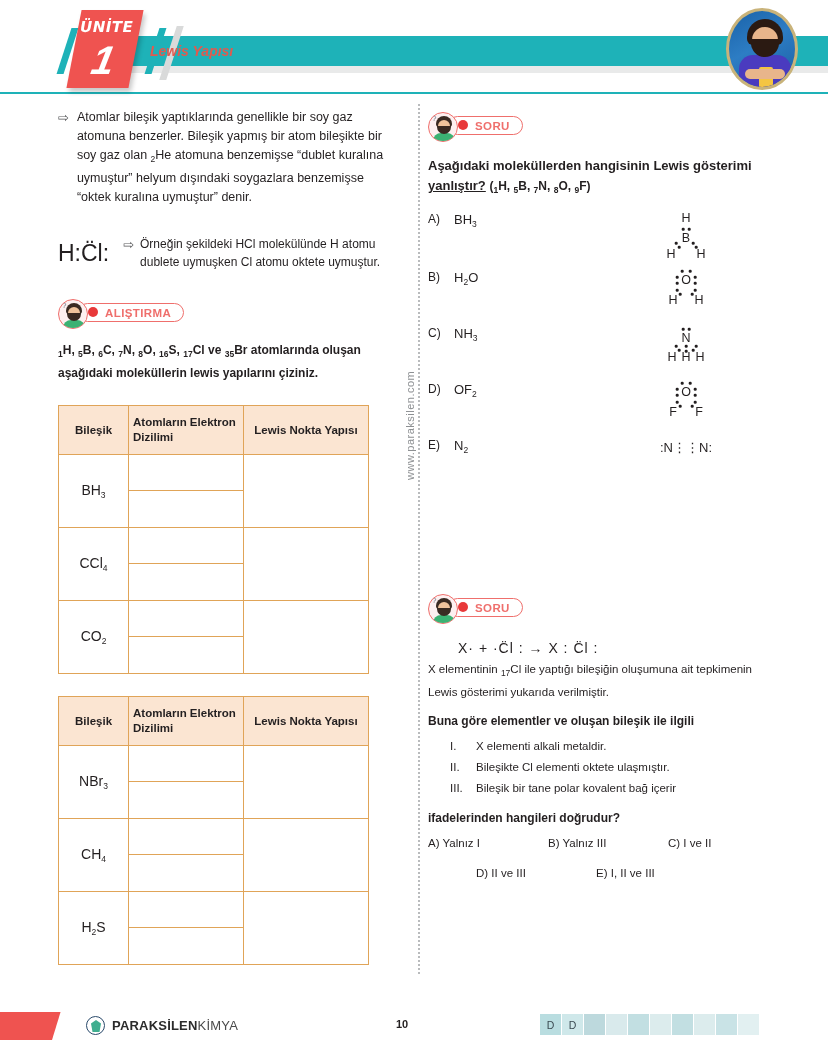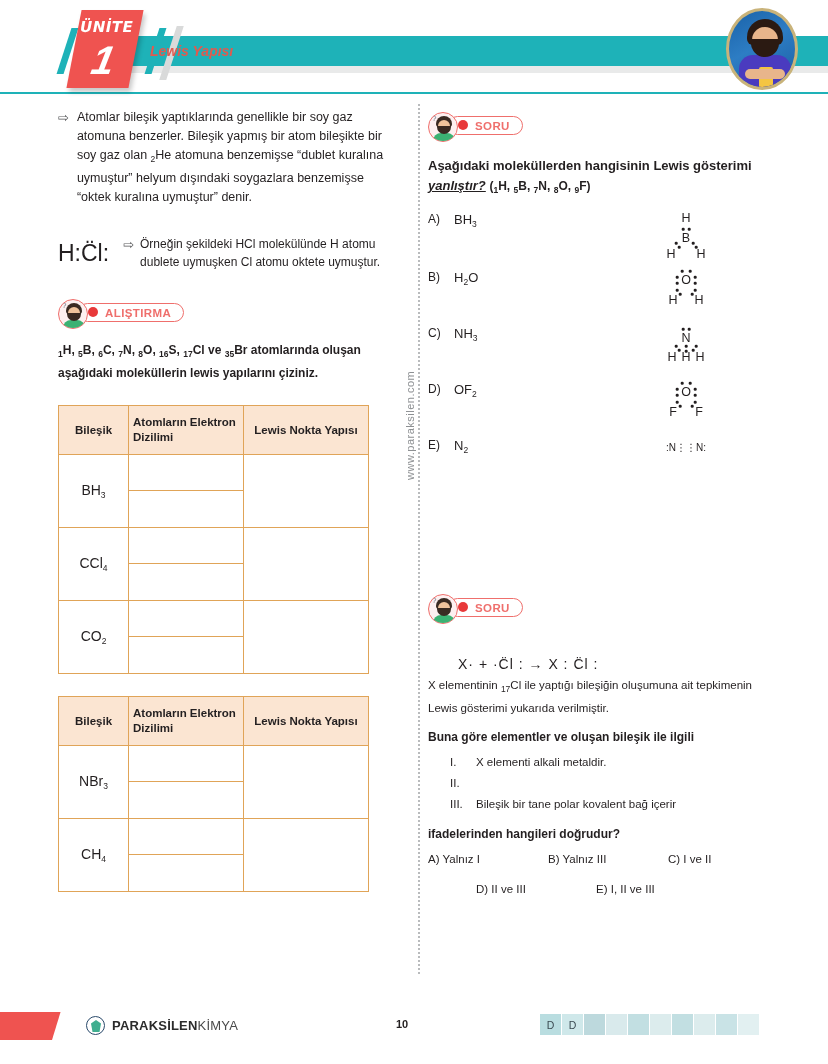--- a/index.html
+++ b/index.html
@@ -158,21 +158,21 @@
   td.compound {
     text-align: center; font-size: 14px; height: 72px; color: #231f20;
   }
   td.split { padding: 0; vertical-align: top; }
   td.split .half { height: 36px; }
   td.split .half.top { border-bottom: 1.2px solid #e0a458; }
   td.blank { }
 
   
   .q-stem { font-size: 13px; font-weight: bold; line-height: 20px; margin-top: 14px; }
-  .q-stem u { text-decoration: underline; font-style: italic; }
+  .q-stem u { text-decoration: underline; }
   .q-stem .normal { font-weight: bold; font-size: 12px; }
 
   .table-head-row {
     display: flex; margin-top: 16px; font-size: 12px;
   }
   .th-molekul { width: 150px; text-align: center; padding-bottom: 3px;
     border-bottom: 1px solid #5a5c5e; margin-left: 40px; }
   .th-lewis  { width: 140px; text-align: center; padding-bottom: 3px;
     border-bottom: 1px solid #5a5c5e; margin-left: 30px; }
 
@@ -187,24 +187,24 @@
   .lw .at { position: absolute; transform: translate(-50%,-50%); }
   .lw .dot { position: absolute; width: 2.6px; height: 2.6px;
         border-radius: 50%; background: #231f20;
         transform: translate(-50%,-50%); }
 
   .lw-bh3  { width: 74px; height: 48px; }
   .lw-h2o  { width: 74px; height: 42px; }
   .lw-nh3  { width: 74px; height: 42px; }
   .lw-of2  { width: 74px; height: 42px; }
   .lw-n2   { width: 90px; height: 22px; }
-  .n2-text { font-size: 10px; letter-spacing: 0; white-space: nowrap;
+  .n2-text { font-size: 13px; letter-spacing: 0; white-space: nowrap;
              position:absolute; left:50%; top:50%; transform:translate(-50%,-50%); }
 
-  .eq-line { font-size: 14px; margin-top: 32px; margin-left: 30px;
+  .eq-line { font-size: 14px; margin-top: 16px; margin-left: 30px;
              letter-spacing: 1px; }
   .q-note { font-size: 11.5px; line-height: 19px; margin-top: 4px; }
   .q-bold { font-size: 12px; font-weight: bold; margin-top: 12px; }
   .roman-list { margin-top: 8px; }
   .roman-item { display: flex; font-size: 11.5px; line-height: 21px;
                 margin-left: 22px; }
   .roman-num { width: 26px; flex: 0 0 auto; }
   .ans-row { display: flex; font-size: 11.5px; margin-top: 12px; }
   .ans-row.r2 { margin-top: 18px; padding-left: 48px; }
   .ans-a { width: 120px; }
@@ -361,20 +361,28 @@
           <td class="blank"></td>
         </tr>
         <tr>
           <td class="compound"><span>CH</span><sub>4</sub></td>
           <td class="split">
             <div class="half top"></div>
             <div class="half"></div>
           </td>
           <td class="blank"></td>
         </tr>
+        <tr>
+          <td class="compound"><span>H</span><sub>2</sub><span>S</span></td>
+          <td class="split">
+            <div class="half top"></div>
+            <div class="half"></div>
+          </td>
+          <td class="blank"></td>
+        </tr>
       </tbody>
   </table>
 </div>
 
 <div class="col-right">
 
   <div class="badge" style="margin-top:4px;">
     <div class="badge-pill">
       <span class="badge-label">SORU</span>
     </div>
@@ -508,20 +516,21 @@
 
   <div class="q-bold">Buna göre elementler ve oluşan bileşik ile ilgili</div>
 
   <div class="roman-list" id="q2-statements">
       <div class="roman-item">
         <span class="roman-num">I.</span>
         <span>X elementi alkali metaldir.</span>
       </div>
       <div class="roman-item">
         <span class="roman-num">II.</span>
+        <span>Bileşikte Cl elementi oktete ulaşmıştır.</span>
       </div>
       <div class="roman-item">
         <span class="roman-num">III.</span>
         <span>Bileşik bir tane polar kovalent bağ içerir</span>
       </div>
     </div>
 
   <div class="q-bold">ifadelerinden hangileri doğrudur?</div>
 
   <div class="ans-row">

